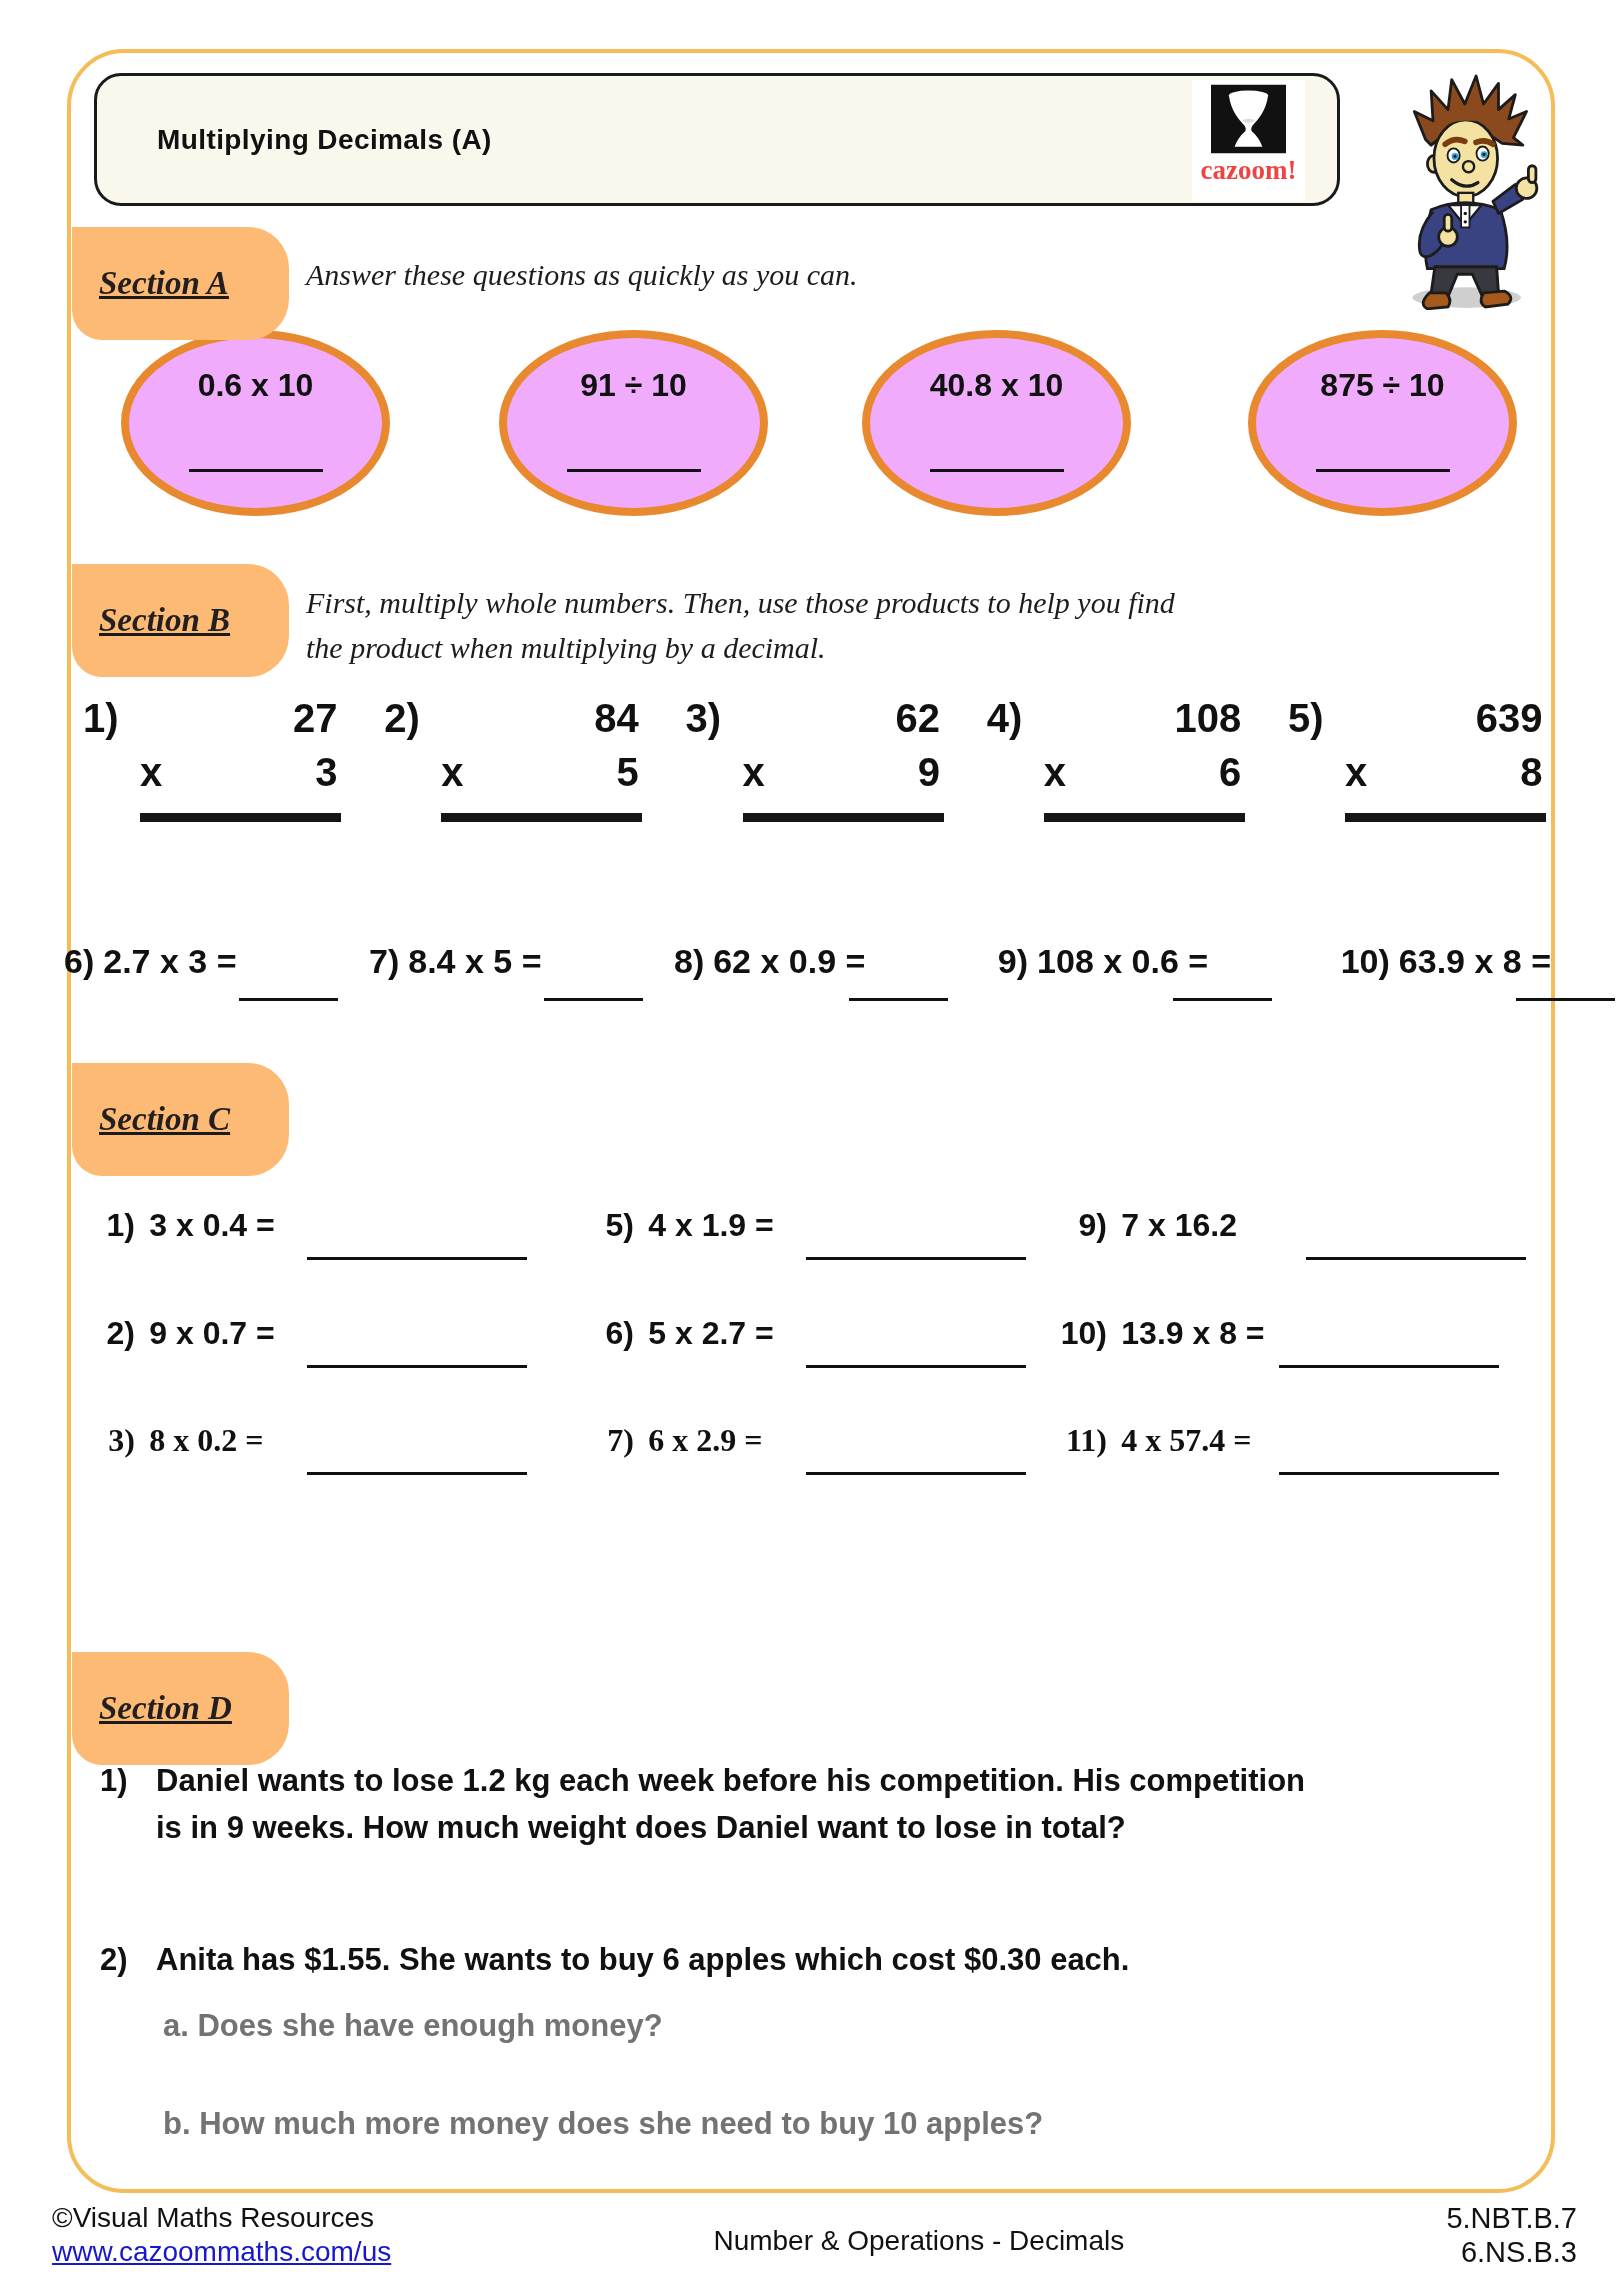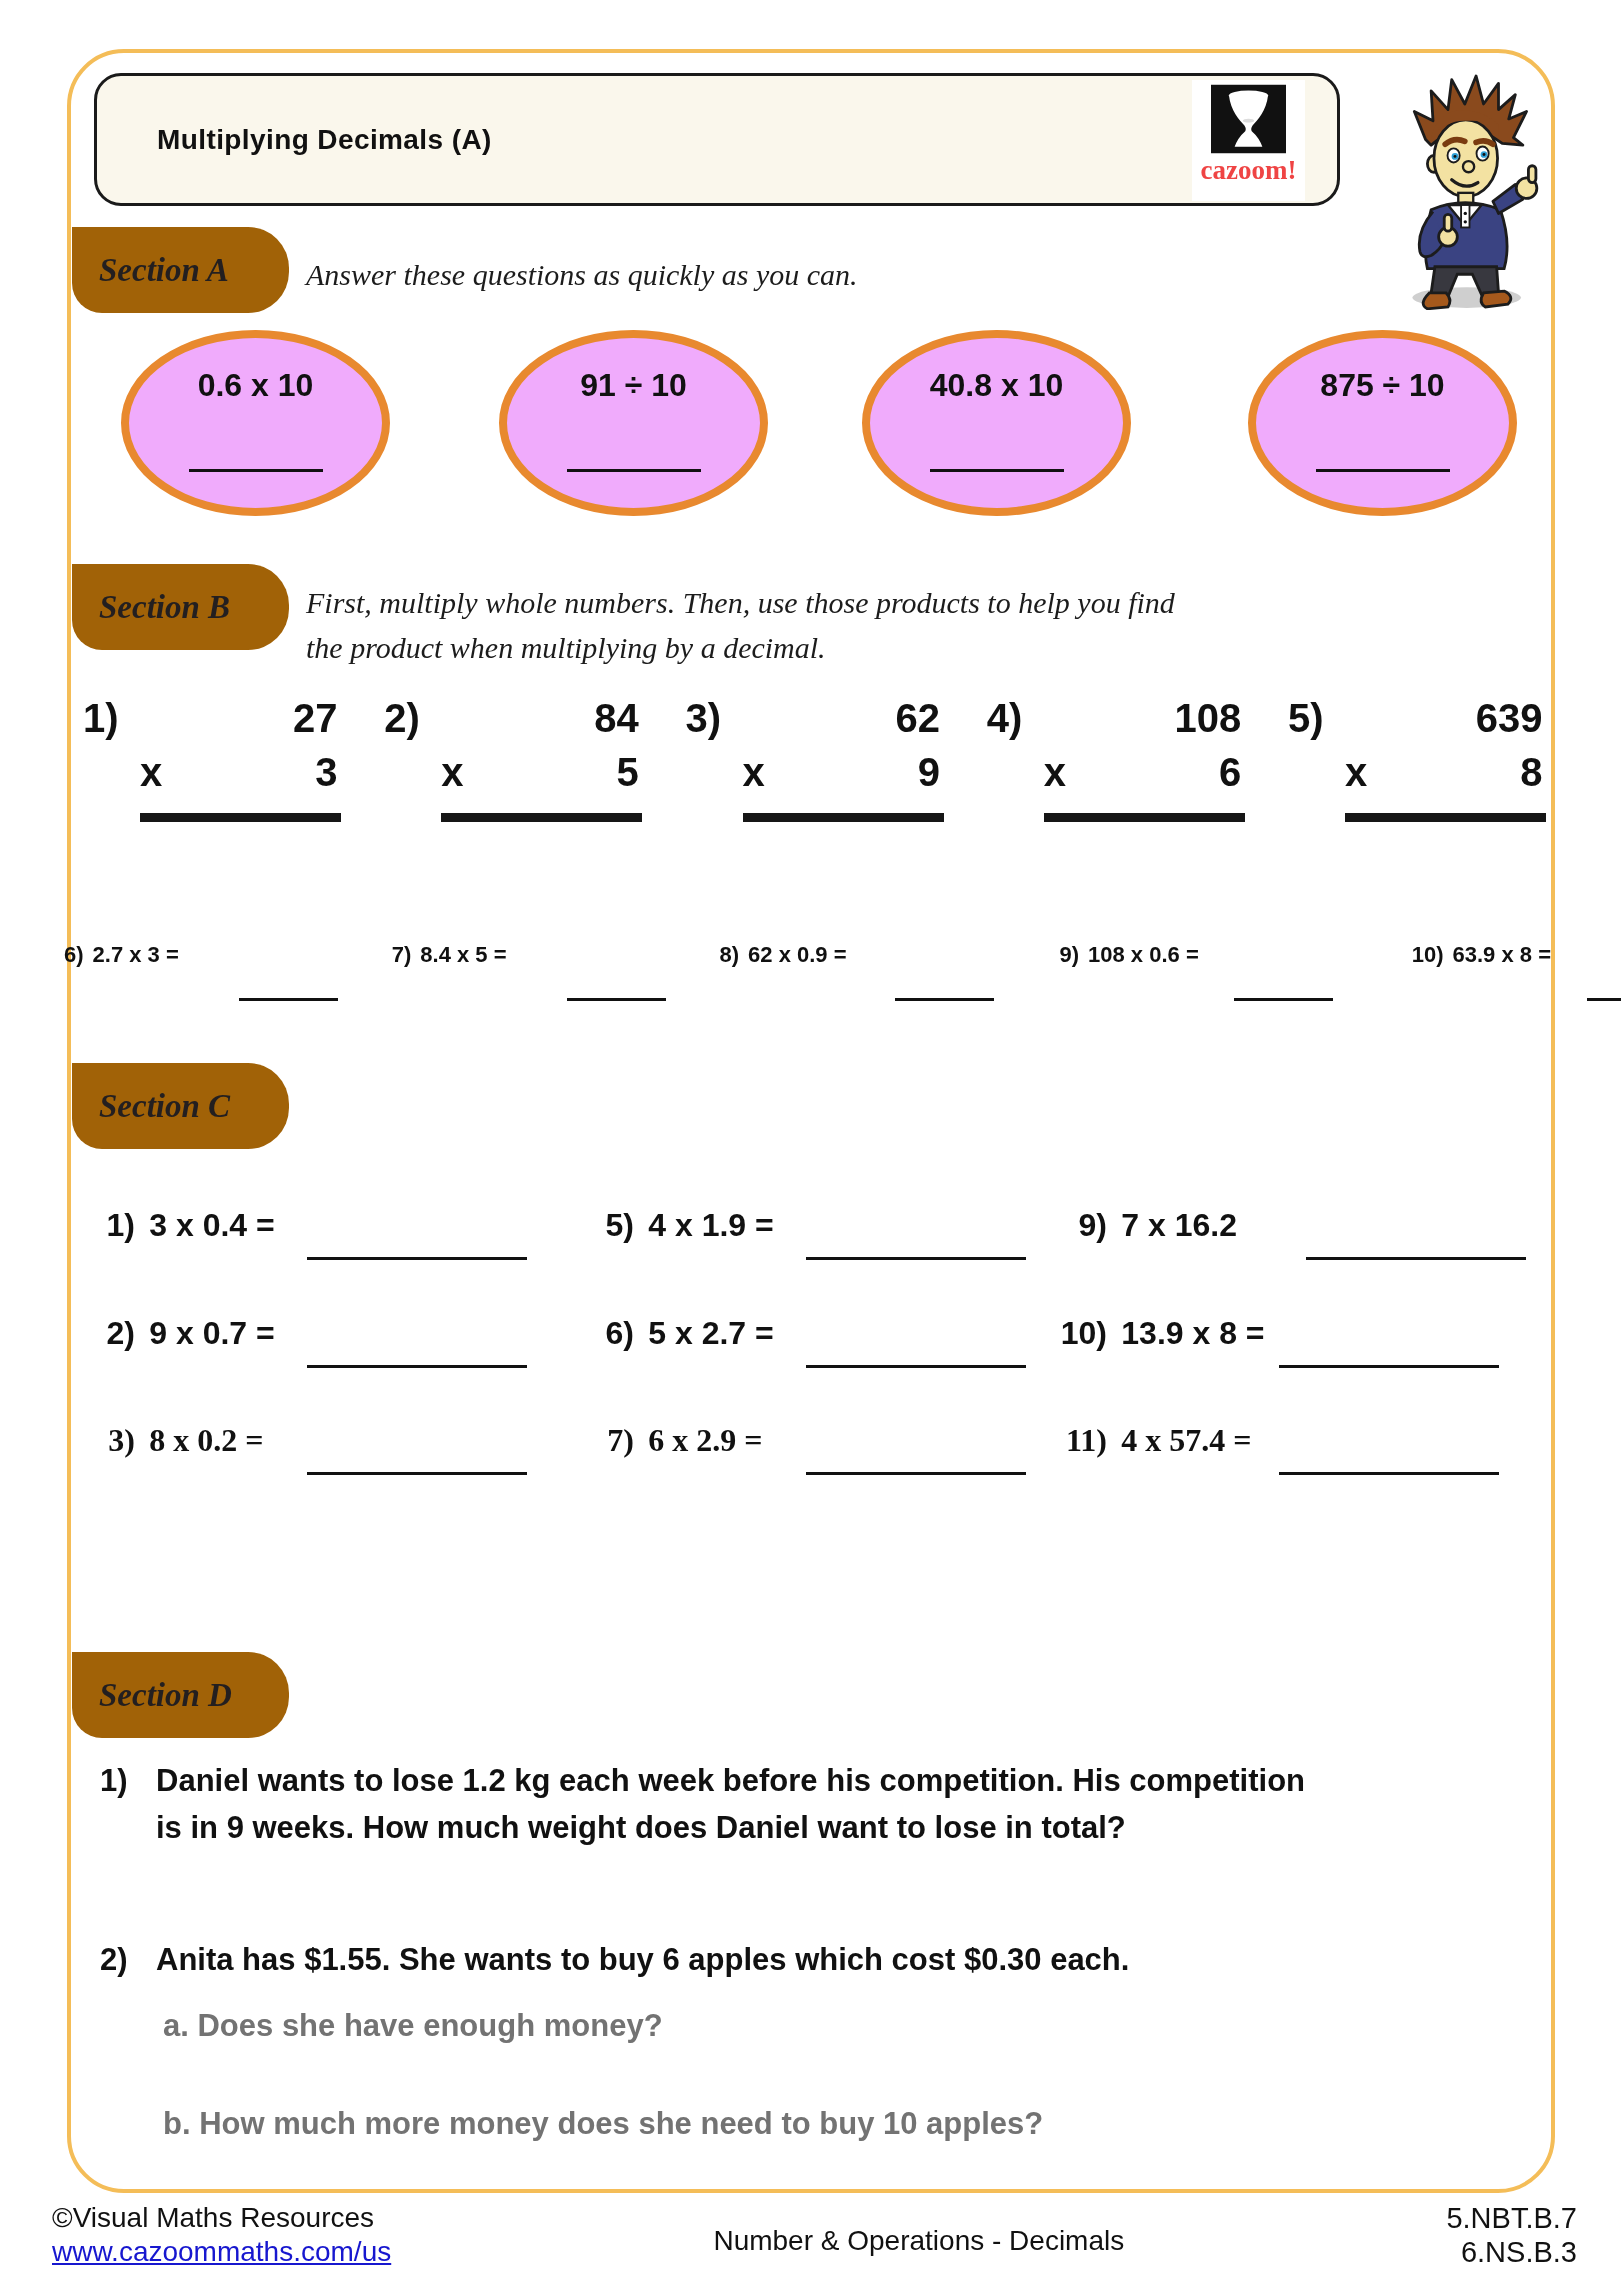--- a/index.html
+++ b/index.html
@@ -18,22 +18,22 @@
   .logo-unit{position:absolute;right:32px;top:3.6px;width:113px;height:118px;background:#ffffff;
     display:flex;flex-direction:column;align-items:center;justify-content:flex-start;padding-top:3.6px;}
   .logo-square{width:75px;height:72px;}
   .logo-word{font-family:"Liberation Serif",serif;font-weight:bold;font-size:27px;color:#ef4444;
     letter-spacing:0;margin-top:0;}
 
   
   .mascot{position:absolute;left:1390px;top:57px;width:159px;height:253px;z-index:2;}
 
   
-  .badge{position:absolute;left:72px;width:217px;height:86px;background:#a16207;
-    border-radius:0 41px 41px 30px;display:flex;align-items:center;z-index:2;}
+  .badge{position:absolute;left:72px;width:217px;height:113px;background:#fdba74;
+    border-radius:0 41px 41px 30px;display:flex;align-items:center;z-index:2;text-decoration:underline;}
   .badge span{padding-left:27px;font-family:"Liberation Serif",serif;
     font-style:italic;font-weight:bold;font-size:33px;color:#231f20;}
   .badge-a{top:227px;} .badge-b{top:564px;} .badge-c{top:1063px;} .badge-d{top:1652px;}
 
   .instr{position:absolute;font-family:"Liberation Serif",serif;font-style:italic;
     font-size:30px;color:#1c1c1c;}
   .instr-a{left:306px;top:258px;}
   .instr-b{left:306px;top:580px;line-height:45px;}
 
   
@@ -50,21 +50,21 @@
     justify-content:space-between;}
   .vp{width:258px;font-size:40px;font-weight:bold;color:#111;}
   .vp .r{display:flex;line-height:54px;}
   .vp .n{width:61px;}
   .vp .v{flex:1;text-align:right;padding-right:3.6px;}
   .vp .bar{margin-left:57px;margin-top:14.3px;height:9px;background:#161616;}
 
   
   .ip-row{position:absolute;left:64px;top:942px;width:1487px;display:flex;
     justify-content:space-between;}
-  .ip{position:relative;font-size:22px;font-weight:bold;color:#111;white-space:nowrap;
+  .ip{position:relative;font-size:34px;font-weight:bold;color:#111;white-space:nowrap;
     height:99px;}
   .ip .num{margin-right:9px;}
   .ip .line{position:absolute;left:175px;top:56px;width:99px;border-bottom:3.6px solid #111;}
 
   
   .c-row{position:absolute;left:0;width:1622px;height:107px;}
   .c-r0{top:1207px;} .c-r1{top:1315px;} .c-r2{top:1422px;font-family:Liberation Serif, serif;} .c-r3{top:1530px;}
   .c-cell{position:absolute;font-size:32px;font-weight:bold;color:#111;white-space:nowrap;}
   .c-col0{left:81px;} .c-col1{left:580px;} .c-col2{left:1053px;}
   .c-cell .num{display:inline-block;min-width:54px;text-align:right;margin-right:14.3px;}

